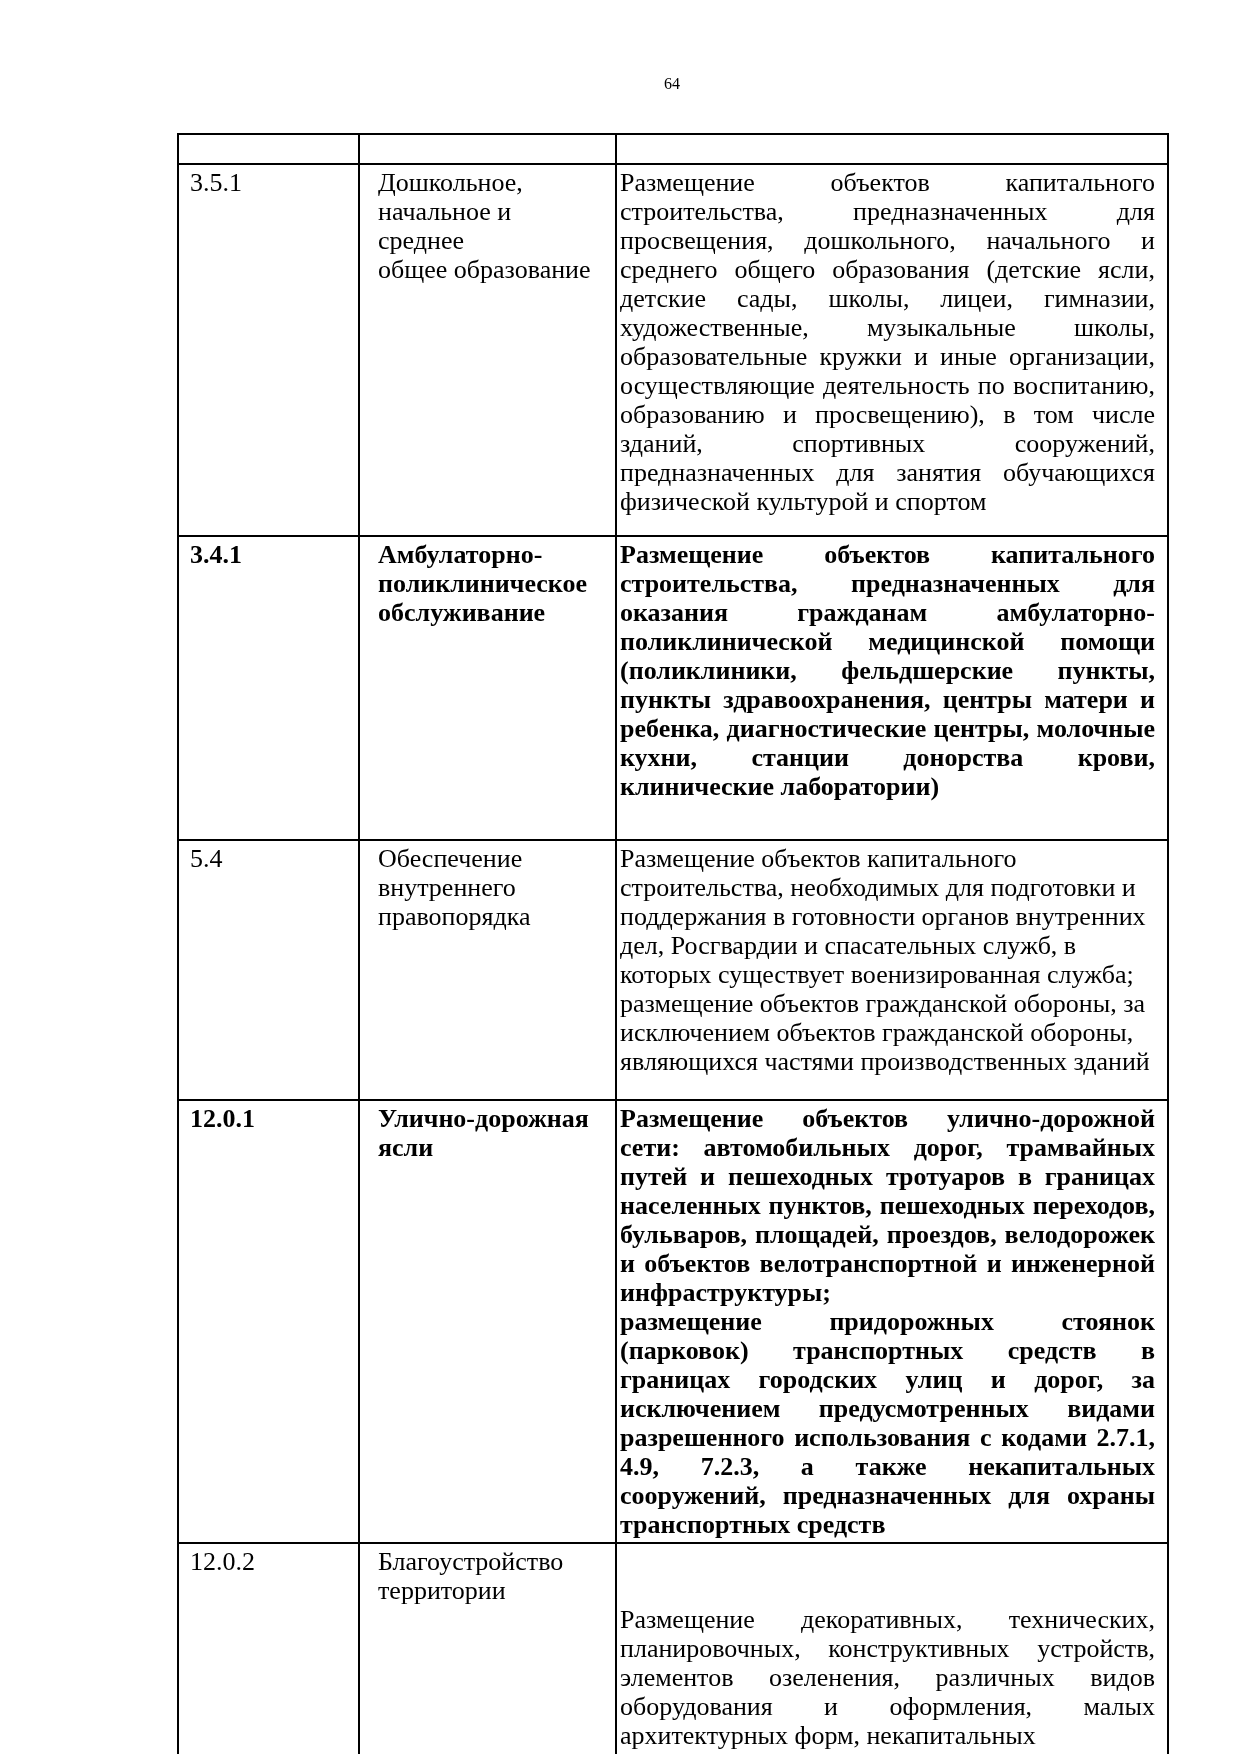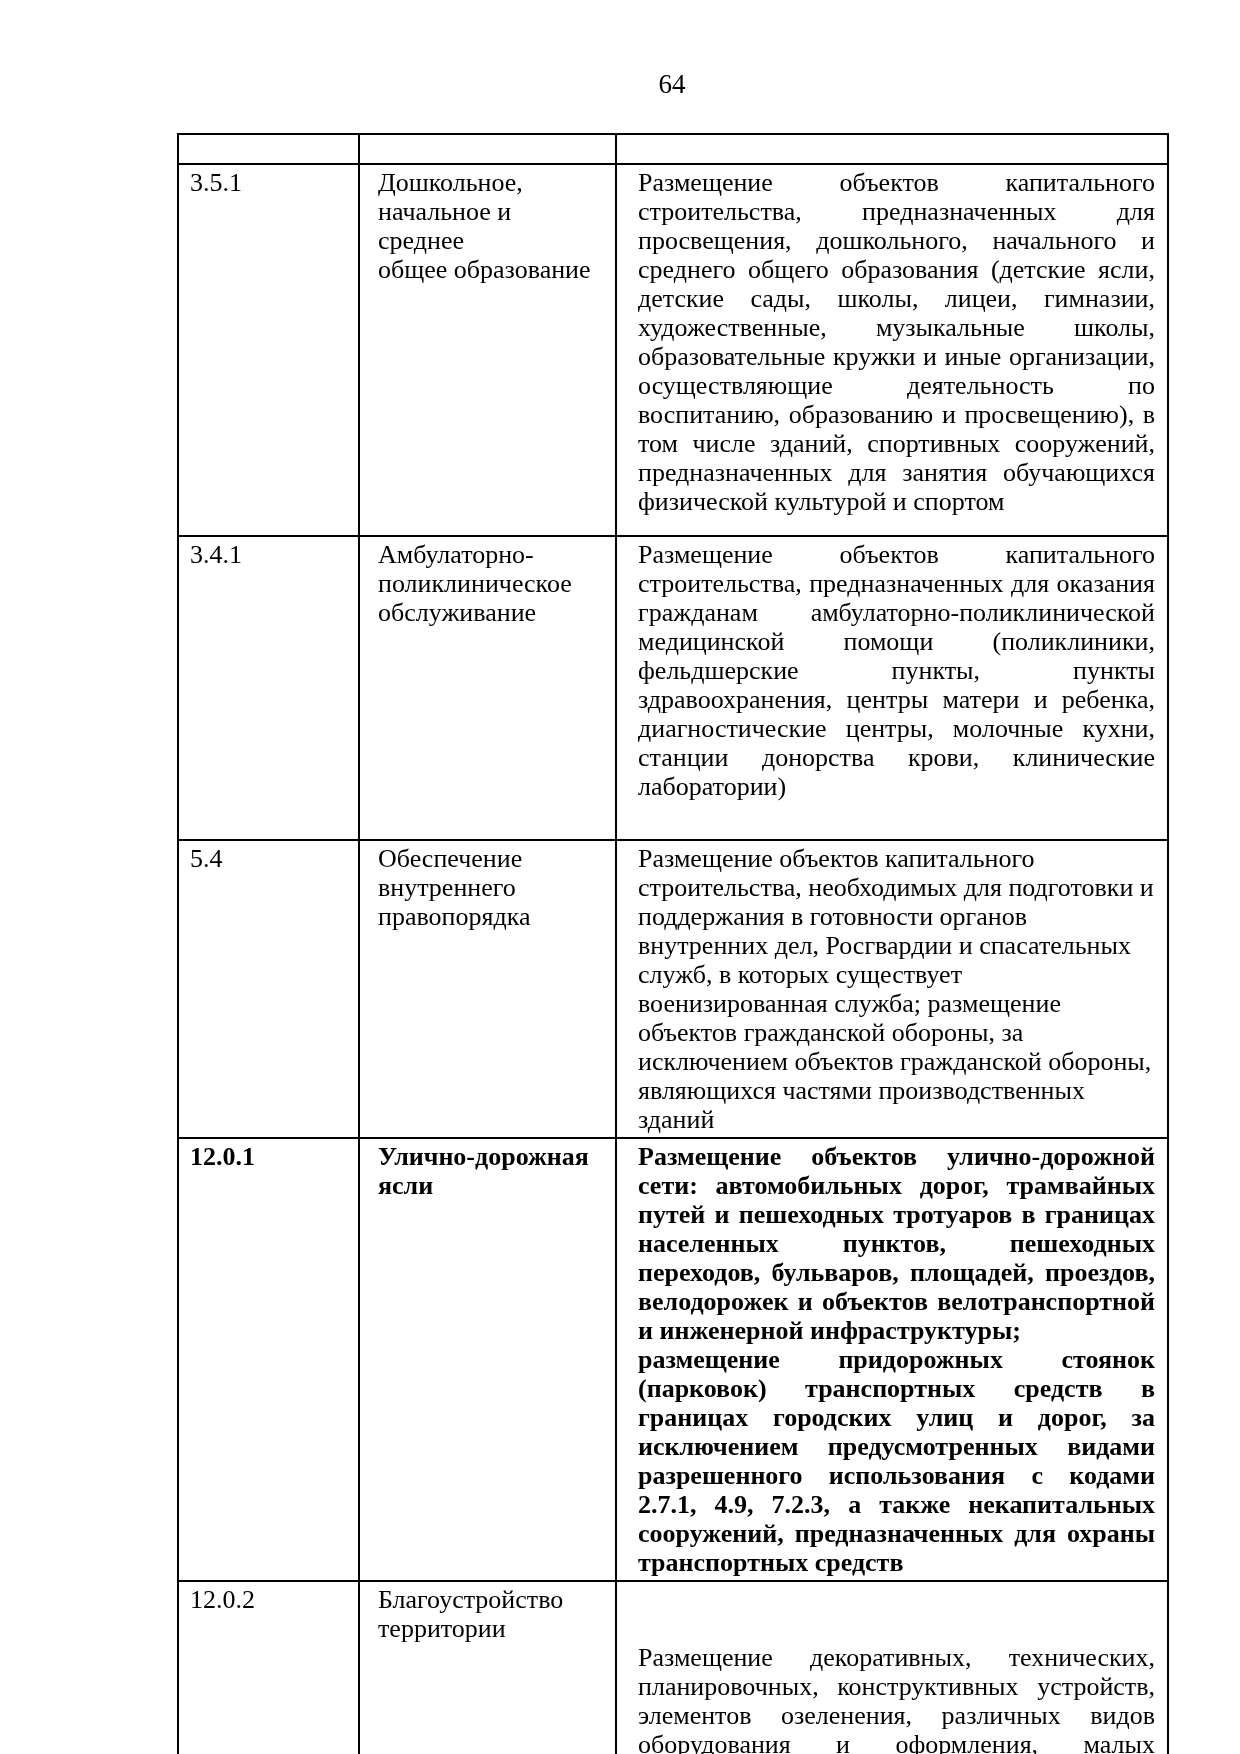--- a/index.html
+++ b/index.html
@@ -13,21 +13,21 @@
     position: relative;
     font-family: "Liberation Serif", serif;
     color: #000000;
   }
   .page-number {
     position: absolute;
     top: 70px;
     left: 177px;
     width: 990px;
     text-align: center;
-    font-size: 27px;
+    font-size: 16px;
     line-height: 28px;
   }
   table.doc {
     position: absolute;
     left: 177px;
     top: 133px;
     width: 990px;
     border-collapse: collapse;
     table-layout: fixed;
   }
@@ -37,32 +37,32 @@
   td {
     border: 2px solid #000000;
     vertical-align: top;
     font-size: 26px;
     line-height: 29px;
     padding: 3px 12px 3px 11px;
     overflow: hidden;
   }
   tr.hdr    { height: 30px; }
   tr.row-0  { height: 372px; }
-  tr.row-1  { height: 304px; }
+  tr.row-1  { height: 304px; font-weight: bold; }
   tr.row-2  { height: 260px; }
   tr.row-3  { height: 432px; font-weight: bold; }
   tr.row-4  { height: 148px; }
   td.name {
     white-space: pre-wrap;
     padding-left: 18px;
   }
   td.desc {
     text-align: justify;
     white-space: pre-wrap;
-    padding-left: 21px;
+    padding-left: 3px;
     padding-right: 12px;
   }
   tr.left-desc td.desc {
     text-align: left;
   }
   .clipbox {
     height: 145px;
     overflow: hidden;
   }
 </style>

